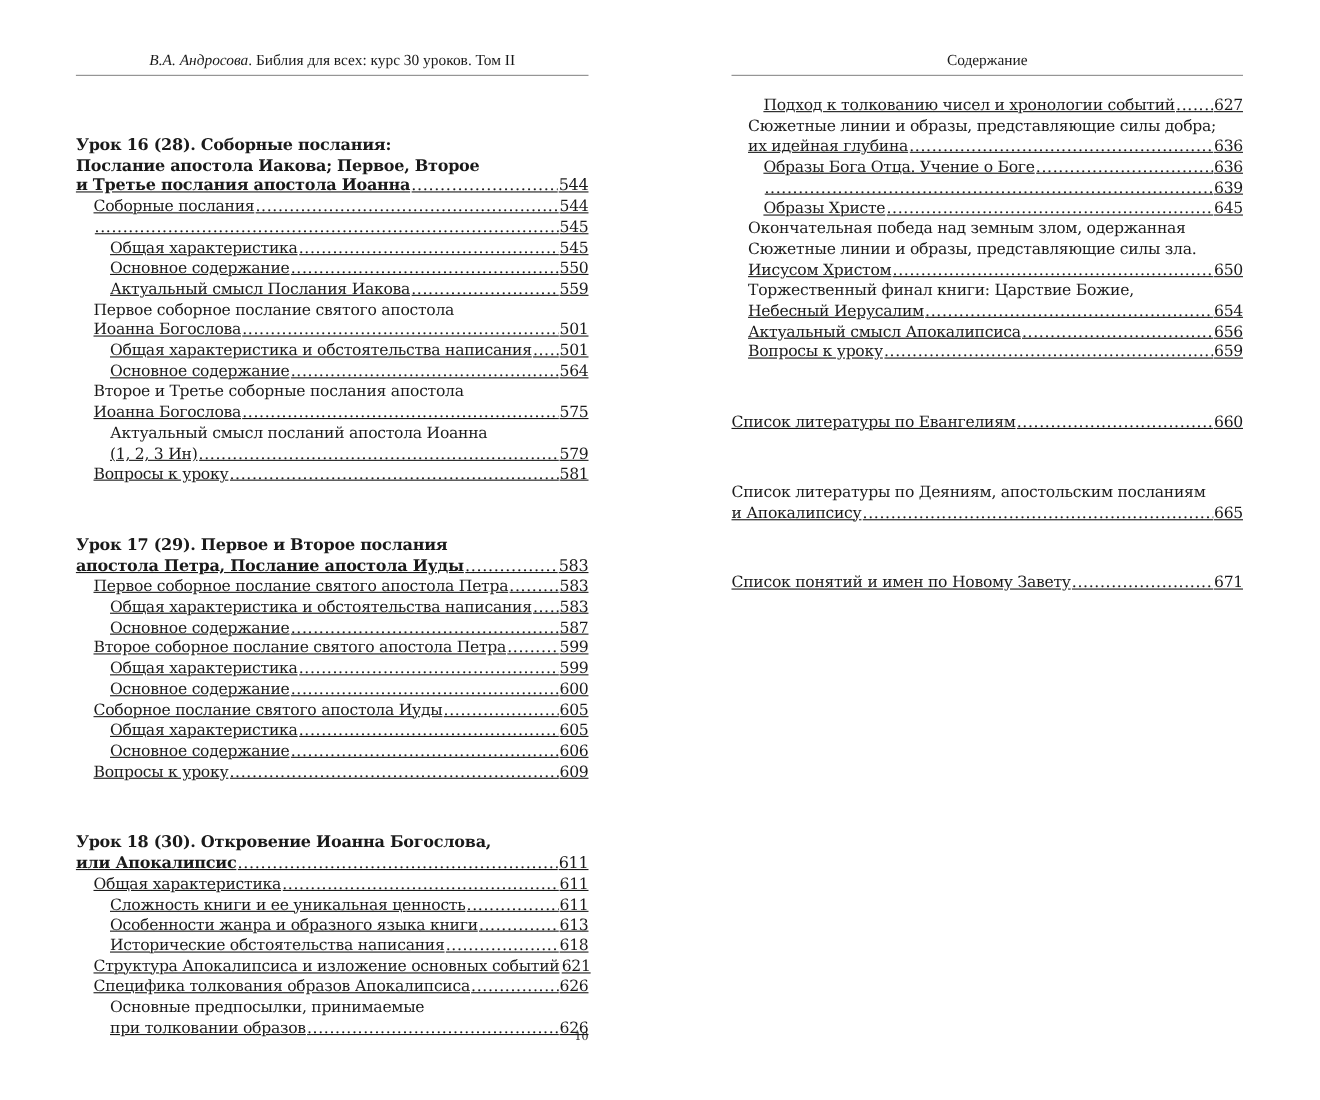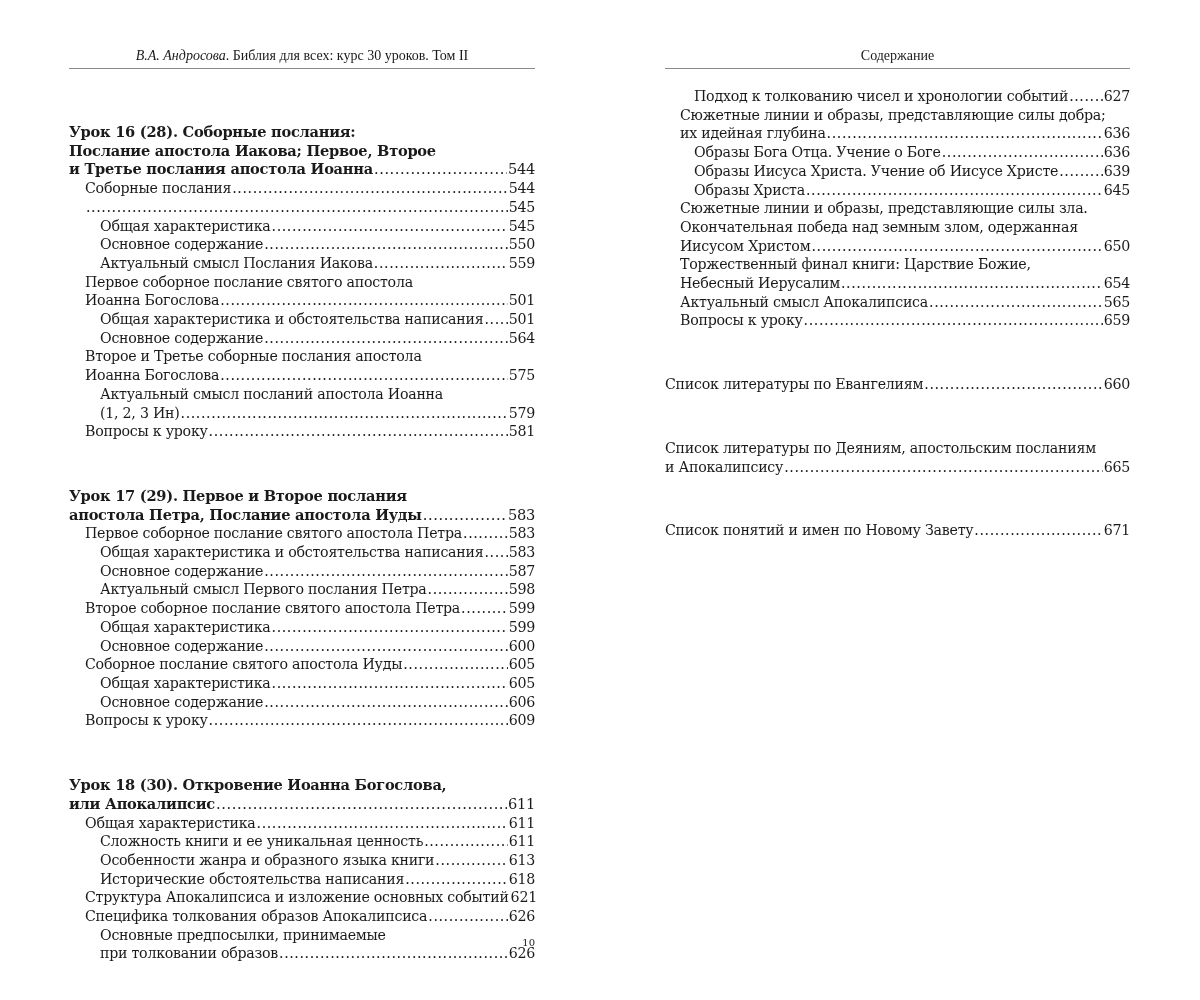--- a/index.html
+++ b/index.html
@@ -25,21 +25,21 @@
   }
 
   .toc { position: absolute; top: 87px; left: 0; right: 0; }
   .entry {
     font-size: 14.2px; line-height: 18.7px;
     font-family: "DejaVu Serif", "Liberation Serif", serif;
     letter-spacing: -0.25px;
   }
   .entry.bold { font-weight: bold; font-size: 14.6px; }
   .entry .pre { display: block; white-space: nowrap; }
-  .entry .last { display: flex; align-items: baseline; white-space: nowrap; }
+  .entry .last { display: flex; align-items: baseline; white-space: nowrap; text-decoration: underline; }
   .entry .last .txt { flex: 0 0 auto; }
   .entry .last .dots {
     flex: 1 1 auto; overflow: hidden; white-space: nowrap;
     margin: 0 1px; letter-spacing: 0.6px; font-weight: normal;
   }
   .entry .last .dots::before {
     content: "........................................................................................................................................................................";
   }
   .entry .last .pg { flex: 0 0 auto; font-weight: normal; }
   .entry.bold .last .pg { font-weight: normal; }
@@ -182,27 +182,20 @@
           <span class="pg">583</span>
         </span>
       </div>
     <div class="entry l2">
         <span class="last">
           <span class="txt">Основное содержание</span>
           <span class="dots"></span>
           <span class="pg">587</span>
         </span>
       </div>
-    <div class="entry l2">
-        <span class="last">
-          <span class="txt">Актуальный смысл Первого послания Петра</span>
-          <span class="dots"></span>
-          <span class="pg">598</span>
-        </span>
-      </div>
     <div class="entry l1">
         <span class="last">
           <span class="txt">Второе соборное послание святого апостола Петра</span>
           <span class="dots"></span>
           <span class="pg">599</span>
         </span>
       </div>
     <div class="entry l2">
         <span class="last">
           <span class="txt">Общая характеристика</span>
@@ -333,54 +326,53 @@
     </div>
     <div class="entry l2" style="padding-left:29px">
         <span class="last">
           <span class="txt">Образы Бога Отца. Учение о Боге</span>
           <span class="dots"></span>
           <span class="pg">636</span>
         </span>
       </div>
     <div class="entry l2" style="padding-left:29px">
         <span class="last">
-          <span class="txt">Образы Иисуса Христа. Учение об Иисусе Христе</span>
           <span class="dots"></span>
           <span class="pg">639</span>
         </span>
       </div>
     <div class="entry l2" style="padding-left:29px">
         <span class="last">
-          <span class="txt">Образы Христа</span>
+          <span class="txt">Образы Христе</span>
           <span class="dots"></span>
           <span class="pg">645</span>
         </span>
       </div>
     <div class="entry l1" style="padding-left:15px">
+      <span class="pre">Окончательная победа над земным злом, одержанная</span>
       <span class="pre">Сюжетные линии и образы, представляющие силы зла.</span>
-      <span class="pre">Окончательная победа над земным злом, одержанная</span>
       <span class="last">
           <span class="txt">Иисусом Христом</span>
           <span class="dots"></span>
           <span class="pg">650</span>
         </span>
     </div>
     <div class="entry l1" style="padding-left:15px">
       <span class="pre">Торжественный финал книги: Царствие Божие,</span>
       <span class="last">
           <span class="txt">Небесный Иерусалим</span>
           <span class="dots"></span>
           <span class="pg">654</span>
         </span>
     </div>
     <div class="entry l1" style="padding-left:15px">
         <span class="last">
           <span class="txt">Актуальный смысл Апокалипсиса</span>
           <span class="dots"></span>
-          <span class="pg">565</span>
+          <span class="pg">656</span>
         </span>
       </div>
     <div class="entry l1" style="padding-left:15px">
         <span class="last">
           <span class="txt">Вопросы к уроку</span>
           <span class="dots"></span>
           <span class="pg">659</span>
         </span>
       </div>
 

